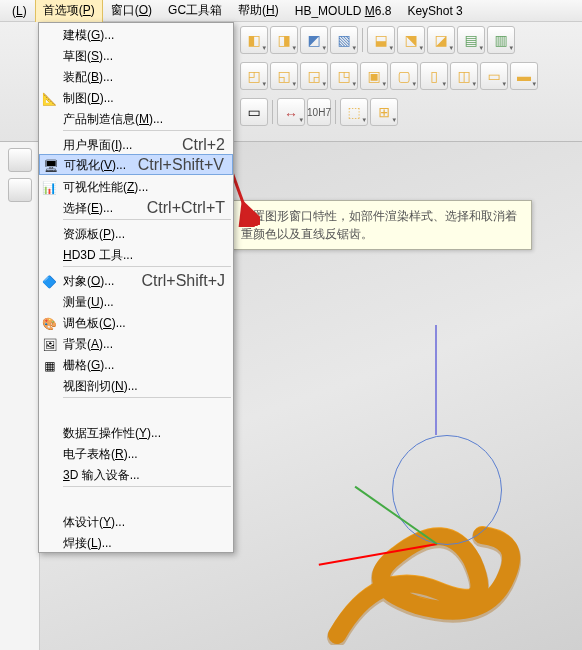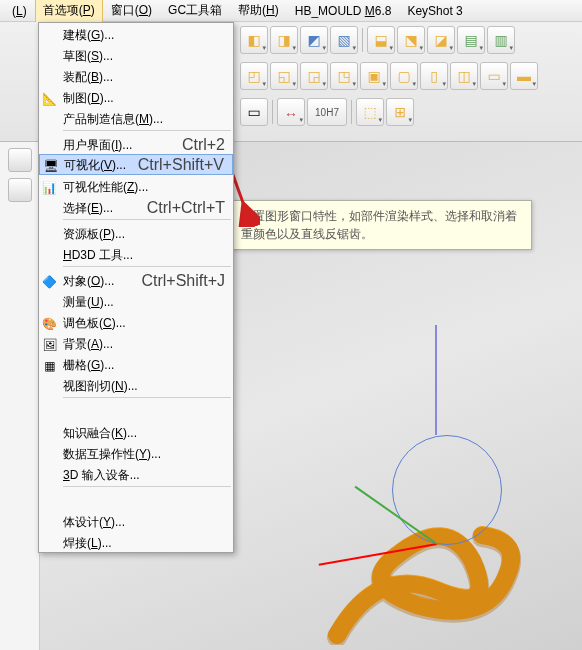--- a/index.html
+++ b/index.html
@@ -69,21 +69,21 @@
     <div class="tb-btn" style="color:#e8b040">▢<span class="drop">▾</span></div>
     <div class="tb-btn" style="color:#e8b040">▯<span class="drop">▾</span></div>
     <div class="tb-btn" style="color:#e8b040">◫<span class="drop">▾</span></div>
     <div class="tb-btn" style="color:#e8b040">▭<span class="drop">▾</span></div>
     <div class="tb-btn" style="color:#e8b040">▬<span class="drop">▾</span></div>
   </div>
   <div class="tb-row r3">
     <div class="tb-btn">▭</div>
     <div class="tb-sep"></div>
     <div class="tb-btn" style="color:#c05050">↔<span class="drop">▾</span></div>
-    <div class="tb-btn" style="width:40px;font-size:10px;color:#555">10H7</div>
+    <div class="tb-btn" style="width:24px;font-size:10px;color:#555">10H7</div>
     <div class="tb-sep"></div>
     <div class="tb-btn" style="color:#e8b040">⬚<span class="drop">▾</span></div>
     <div class="tb-btn" style="color:#e8b040">⊞<span class="drop">▾</span></div>
   </div>
 </div>
 
 <div class="left-strip">
   <div class="ic"></div>
   <div class="ic"></div>
 </div>
@@ -180,25 +180,25 @@
     <div class="dd-item">
       <span class="dd-icon"></span>
       <span class="dd-label">视图剖切(<span class="ul">N</span>)...</span>
     </div>
     <div class="dd-sep"></div>
     <div class="dd-item">
       <span class="dd-icon"></span>
     </div>
     <div class="dd-item">
       <span class="dd-icon"></span>
-      <span class="dd-label">知识融合(<span class="ul">K</span>)...</span>
-    </div>
-    <div class="dd-item">
-      <span class="dd-icon"></span>
       <span class="dd-label">数据互操作性(<span class="ul">Y</span>)...</span>
+    </div>
+    <div class="dd-item">
+      <span class="dd-icon"></span>
+      <span class="dd-label">电子表格(<span class="ul">R</span>)...</span>
     </div>
     <div class="dd-item">
       <span class="dd-icon"></span>
       <span class="dd-label"><span class="ul">3</span>D 输入设备...</span>
     </div>
     <div class="dd-sep"></div>
     <div class="dd-item">
       <span class="dd-icon"></span>
     </div>
     <div class="dd-item">

